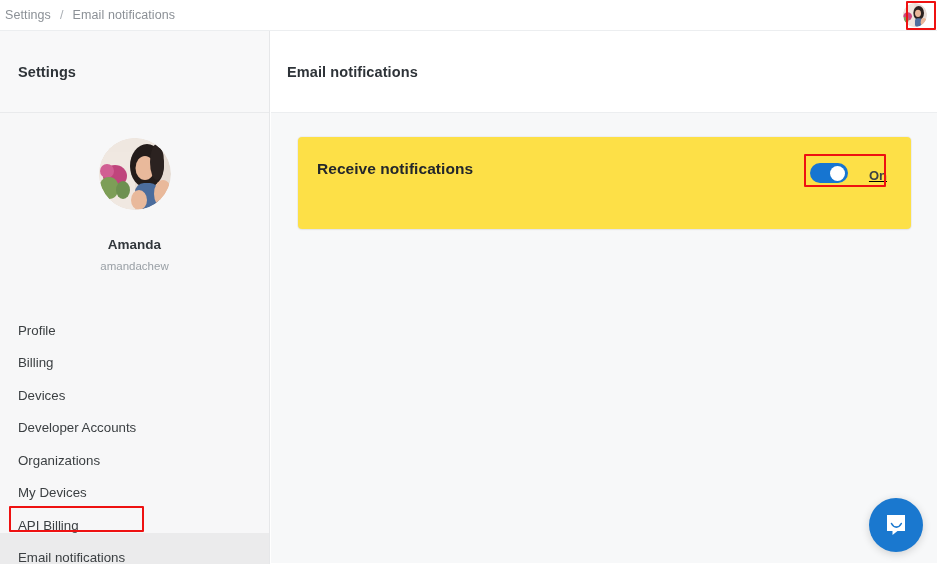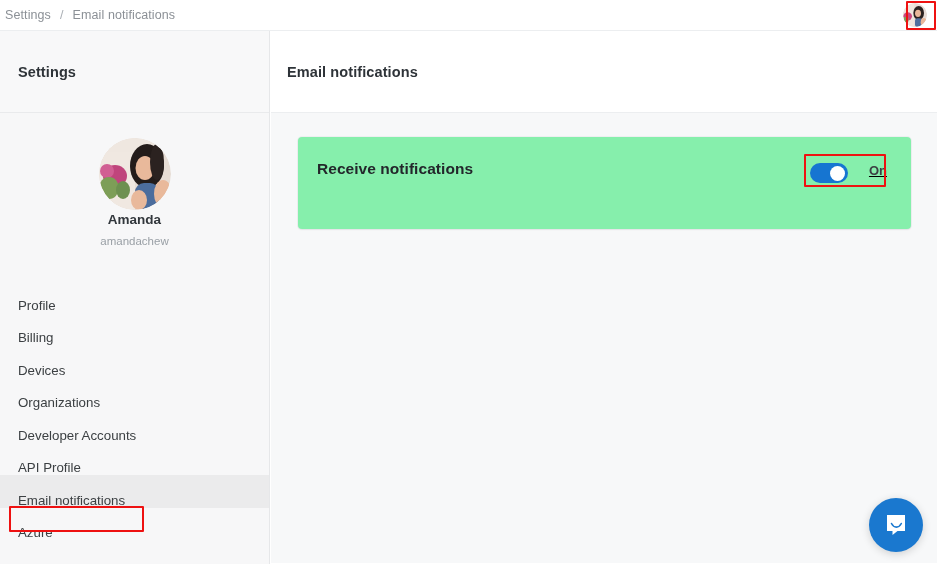--- a/index.html
+++ b/index.html
@@ -88,21 +88,21 @@
     flex-direction: column;
     align-items: center;
   }
   .profile-avatar {
     width: 72px; height: 72px;
     border-radius: 50%;
     overflow: hidden;
     cursor: pointer;
   }
   .profile-name {
-    margin-top: 2px;
+    margin-top: 27px;
     font-size: 13.5px;
     font-weight: bold;
     color: #32373c;
   }
   .profile-handle {
     margin-top: 8px;
     font-size: 11.5px;
     color: #9aa0a6;
   }
 
@@ -151,21 +151,21 @@
     letter-spacing: .1px;
   }
   .main-body {
     height: 450px;
     background: #f7f8f9;
     padding: 24px 26px 0 27px;
     position: relative;
   }
 
   .card {
-    background: #86efac;
+    background: #fde047;
     border-radius: 4px;
     height: 92px;
     padding: 22px 24px 0 19px;
     display: flex;
     align-items: flex-start;
     justify-content: space-between;
     box-shadow: 0 1px 2px rgba(16,24,40,.05), 0 0 0 1px rgba(16,24,40,.04);
   }
   .card-text { padding-top: 1px; }
   .card-title {
@@ -175,21 +175,21 @@
     letter-spacing: .05px;
   }
   .card-sub {
     margin-top: 9px;
     font-size: 12.8px;
     color: #6f757b;
   }
 
   .toggle-wrap {
     display: flex;
-    align-items: flex-start;
+    align-items: flex-end;
     gap: 21px;
     padding-top: 4px;
     position: relative;
     text-decoration: underline;
   }
   .toggle {
     width: 38px; height: 20px;
     border-radius: 10px;
     background: #1675d1;
     position: relative;
@@ -304,27 +304,30 @@
       <div class="nav-item">
           <span>Profile</span>
         </div>
       <div class="nav-item">
           <span>Billing</span>
         </div>
       <div class="nav-item">
           <span>Devices</span>
         </div>
       <div class="nav-item">
+          <span>Developer Accounts</span>
+        </div>
+      <div class="nav-item">
           <span>Organizations</span>
         </div>
       <div class="nav-item">
-          <span>Developer Accounts</span>
-        </div>
-      <div class="nav-item">
-          <span>API Profile</span>
+          <span>My Devices</span>
+        </div>
+      <div class="nav-item">
+          <span>API Billing</span>
         </div>
       <div class="nav-item active">
           <span>Email notifications</span>
         </div>
       <div class="nav-item">
           <span>Azure</span>
         </div>
     </div>
   </div>
   <div class="anno-nav"></div>

